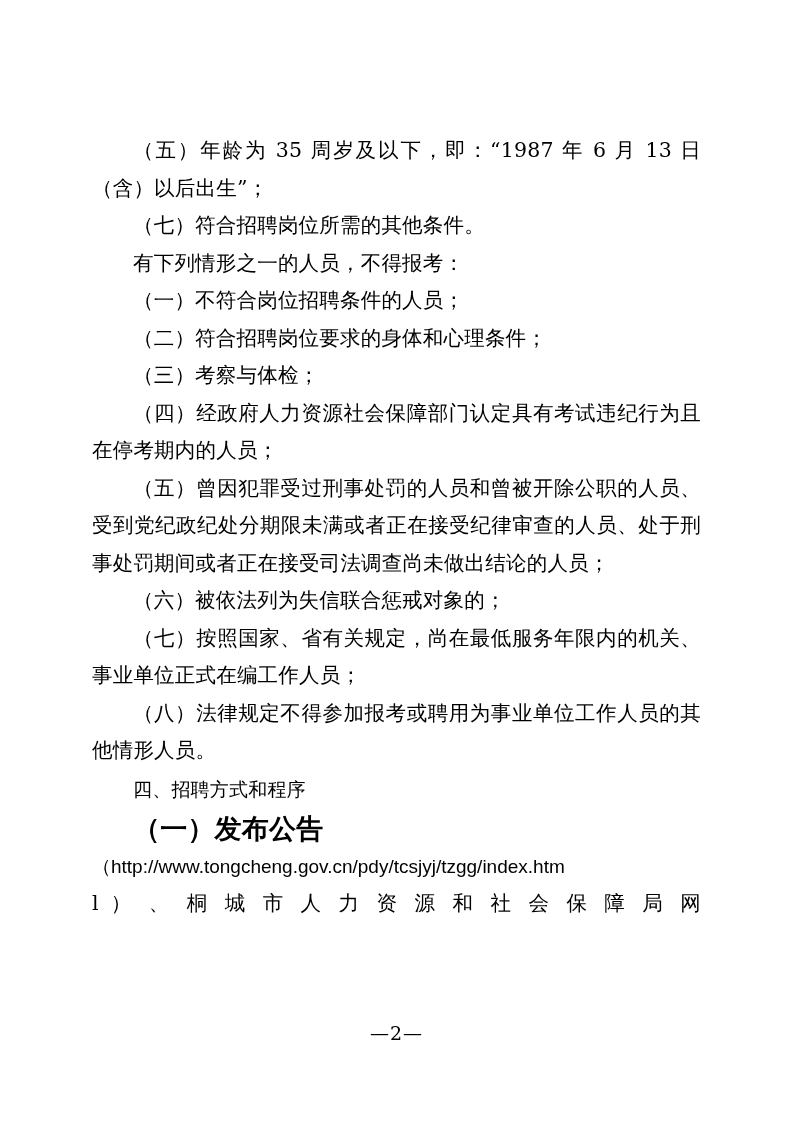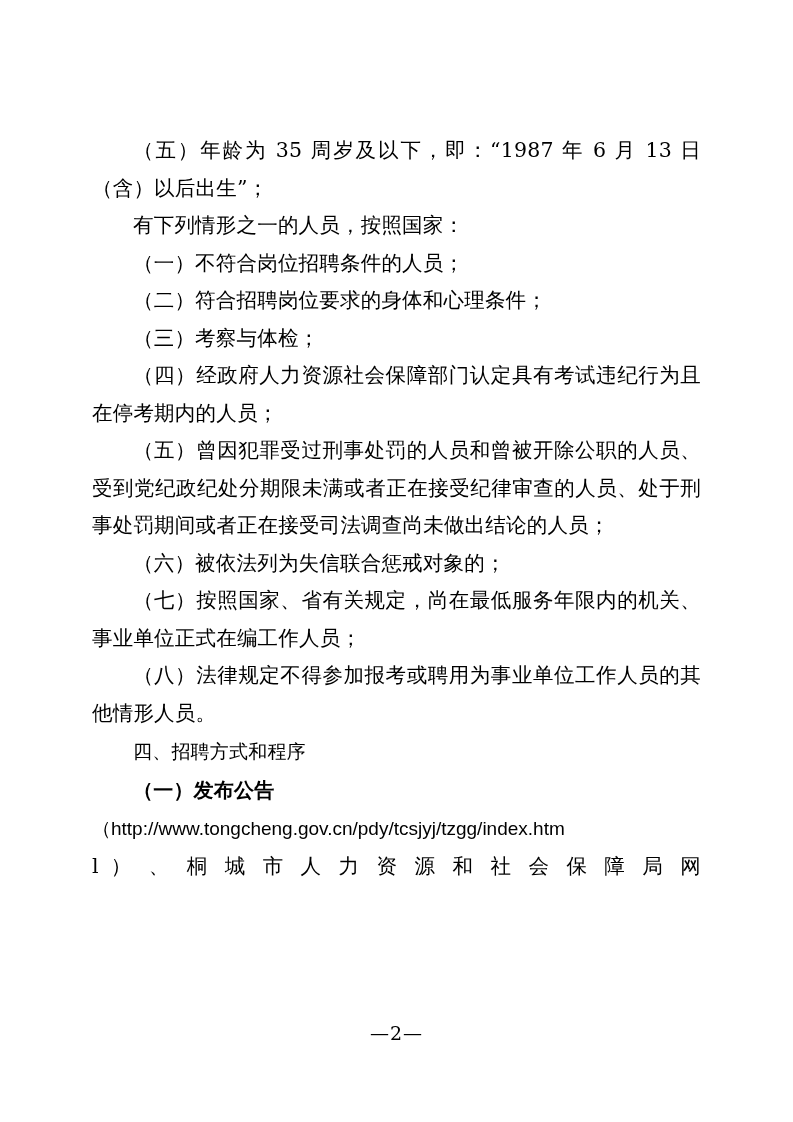--- a/index.html
+++ b/index.html
@@ -38,21 +38,21 @@
     font-family: "DejaVu Sans", "Liberation Sans", sans-serif;
     font-weight: normal;
     text-indent: 41px;
     font-size: 19px;
     line-height: 39px;
   }
   .subheading {
     font-family: "DejaVu Sans", "Liberation Sans", sans-serif;
     font-weight: bold;
     text-indent: 41px;
-    font-size: 20px;
+    font-size: 27px;
     line-height: 39px;
   }
   .spread {
     text-align: justify;
     text-align-last: justify;
   }
   .mono-url {
     font-family: Liberation Sans, sans-serif;
     font-size: 19px;
     letter-spacing: 0px;
@@ -77,21 +77,22 @@
     letter-spacing: 1px;
   }
 </style>
 </head>
 <body>
 
 <div class="page">
   <div class="doc-body">
 
     <p class="indent">（五）年龄为 35 周岁及以下，即：“1987 年 6 月 13 日（含）以后出生”；</p>
-    <p class="indent">有下列情形之一的人员，按照国家：</p>
+    <p class="indent">（七）符合招聘岗位所需的其他条件。</p>
+    <p class="indent">有下列情形之一的人员，不得报考：</p>
     <p class="indent">（一）不符合岗位招聘条件的人员；</p>
     <p class="indent">（二）符合招聘岗位要求的身体和心理条件；</p>
     <p class="indent">（三）考察与体检；</p>
     <p class="indent">（四）经政府人力资源社会保障部门认定具有考试违纪行为且在停考期内的人员；</p>
     <p class="indent">（五）曾因犯罪受过刑事处罚的人员和曾被开除公职的人员、受到党纪政纪处分期限未满或者正在接受纪律审查的人员、处于刑事处罚期间或者正在接受司法调查尚未做出结论的人员；</p>
     <p class="indent">（六）被依法列为失信联合惩戒对象的；</p>
     <p class="indent">（七）按照国家、省有关规定，尚在最低服务年限内的机关、事业单位正式在编工作人员；</p>
     <p class="indent">（八）法律规定不得参加报考或聘用为事业单位工作人员的其他情形人员。</p>
 
     <p class="heading">四、招聘方式和程序</p>

